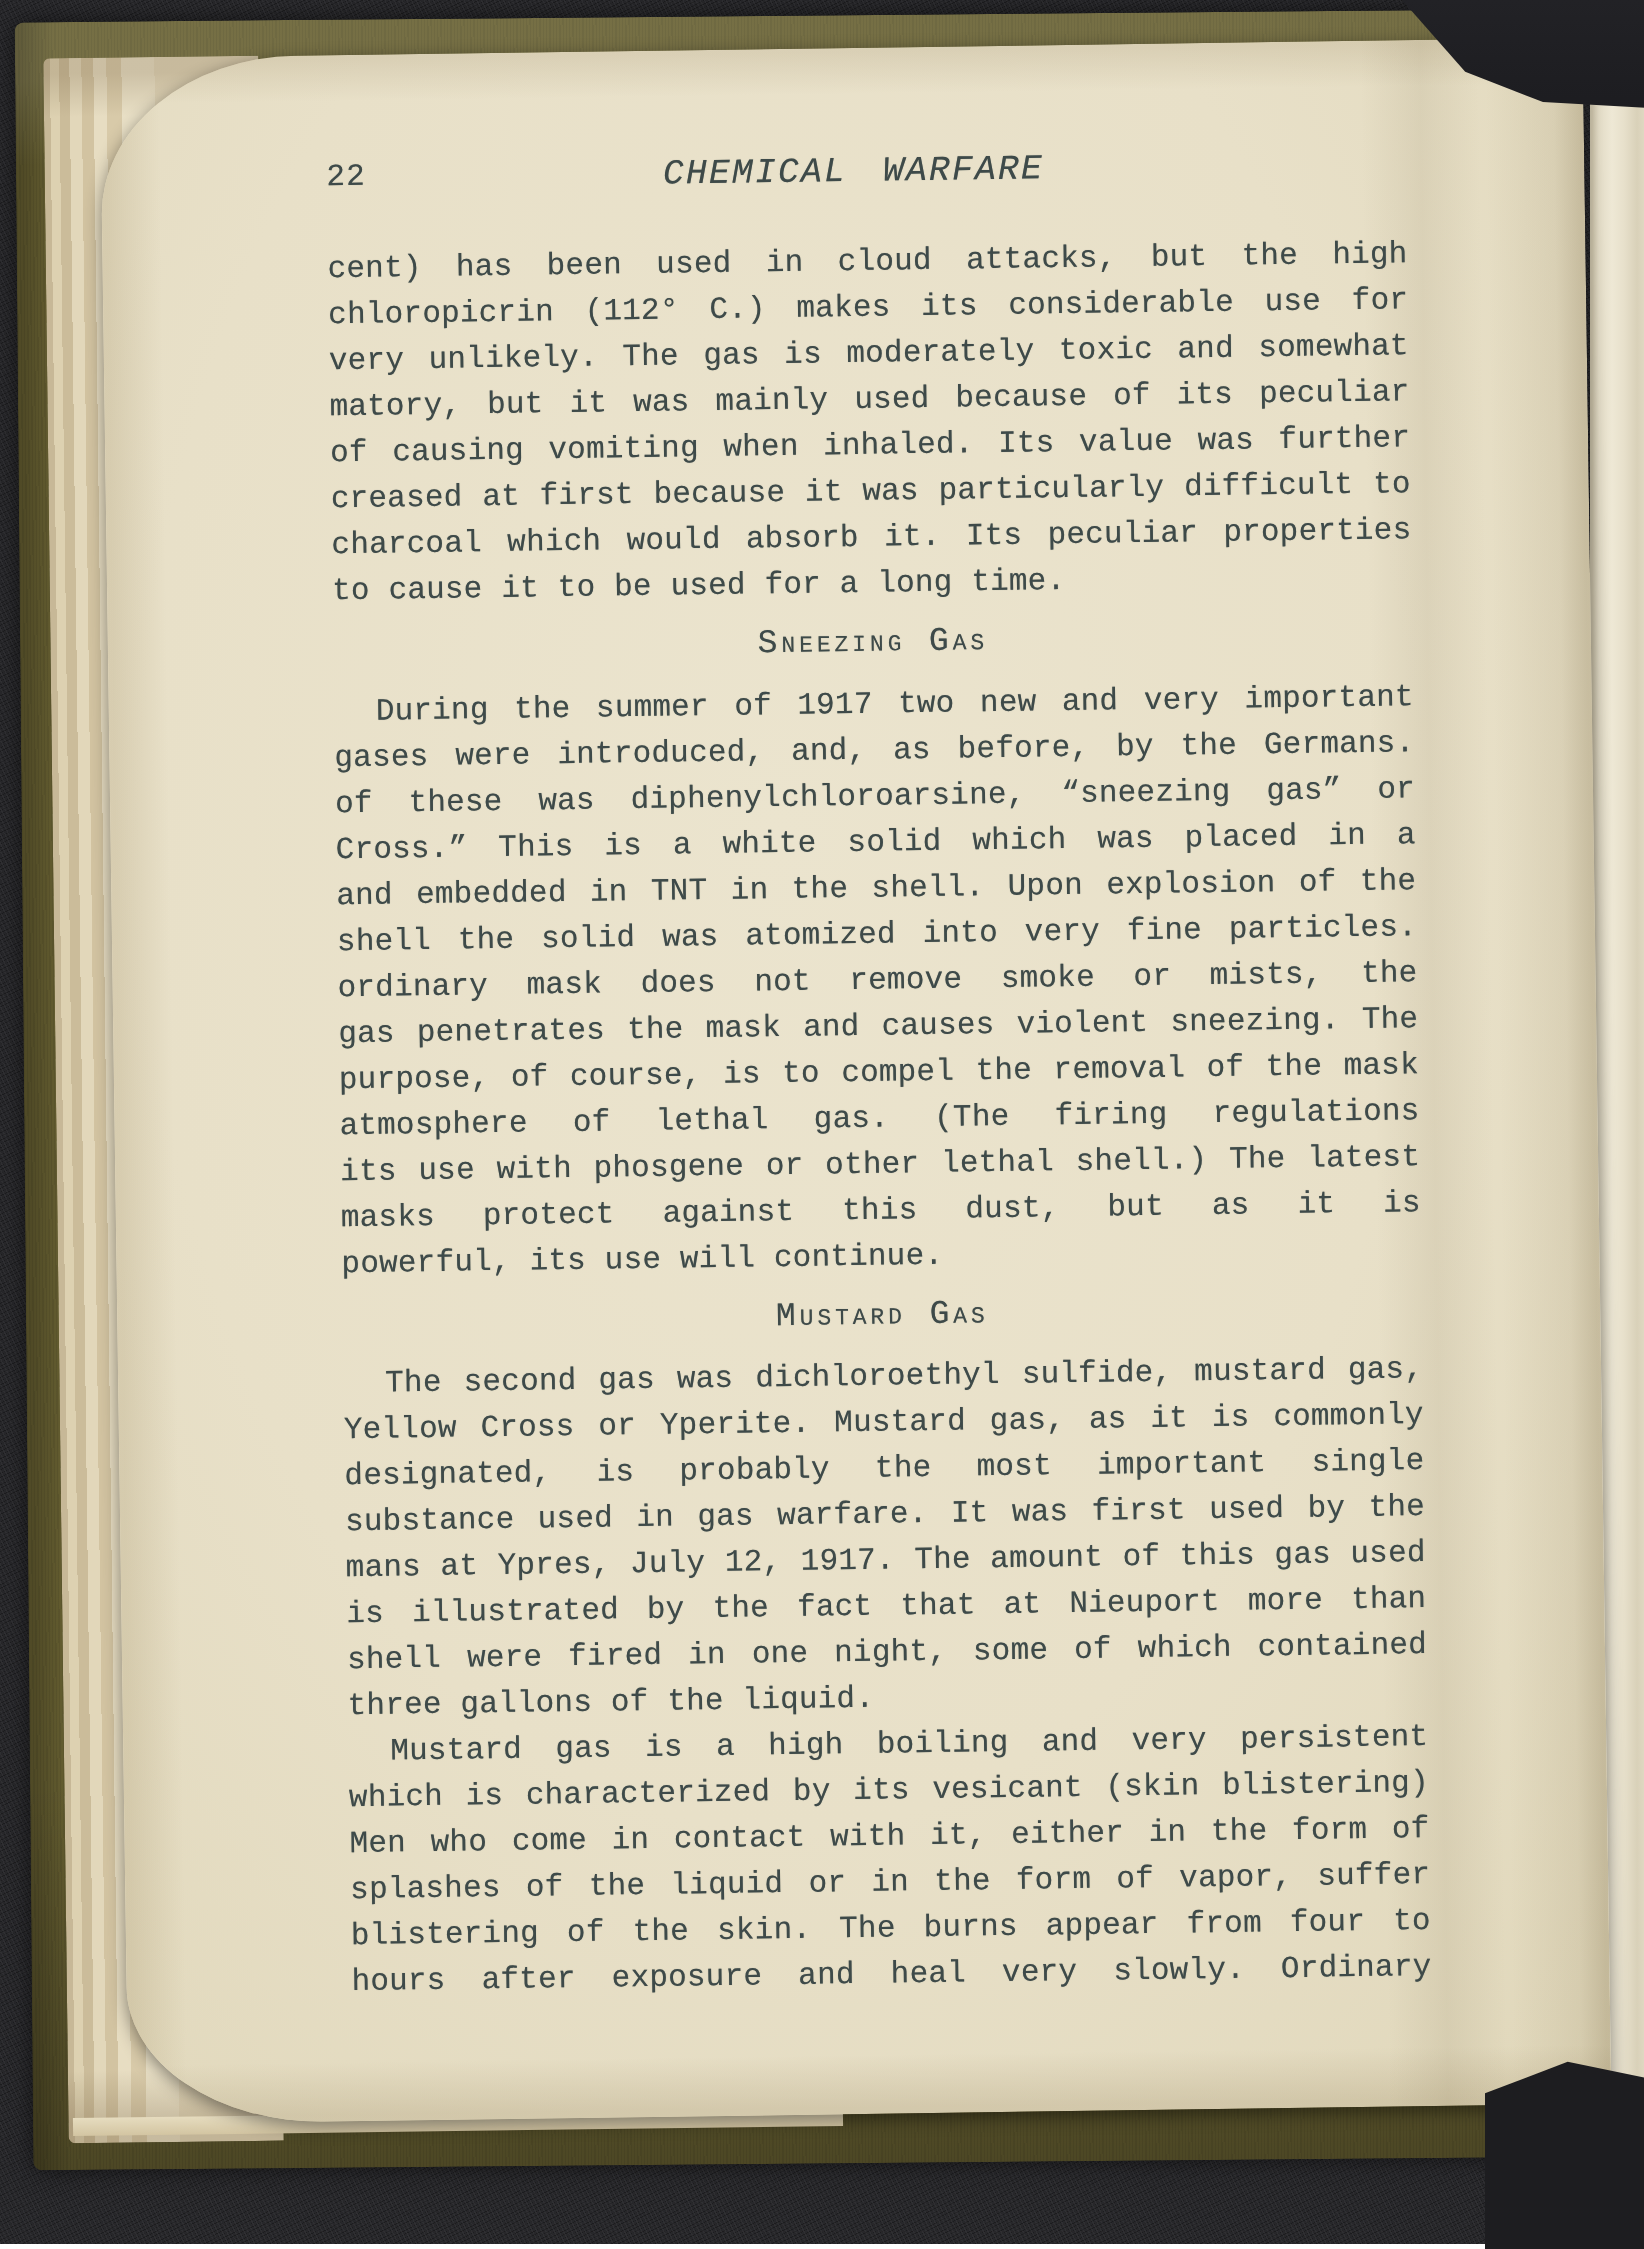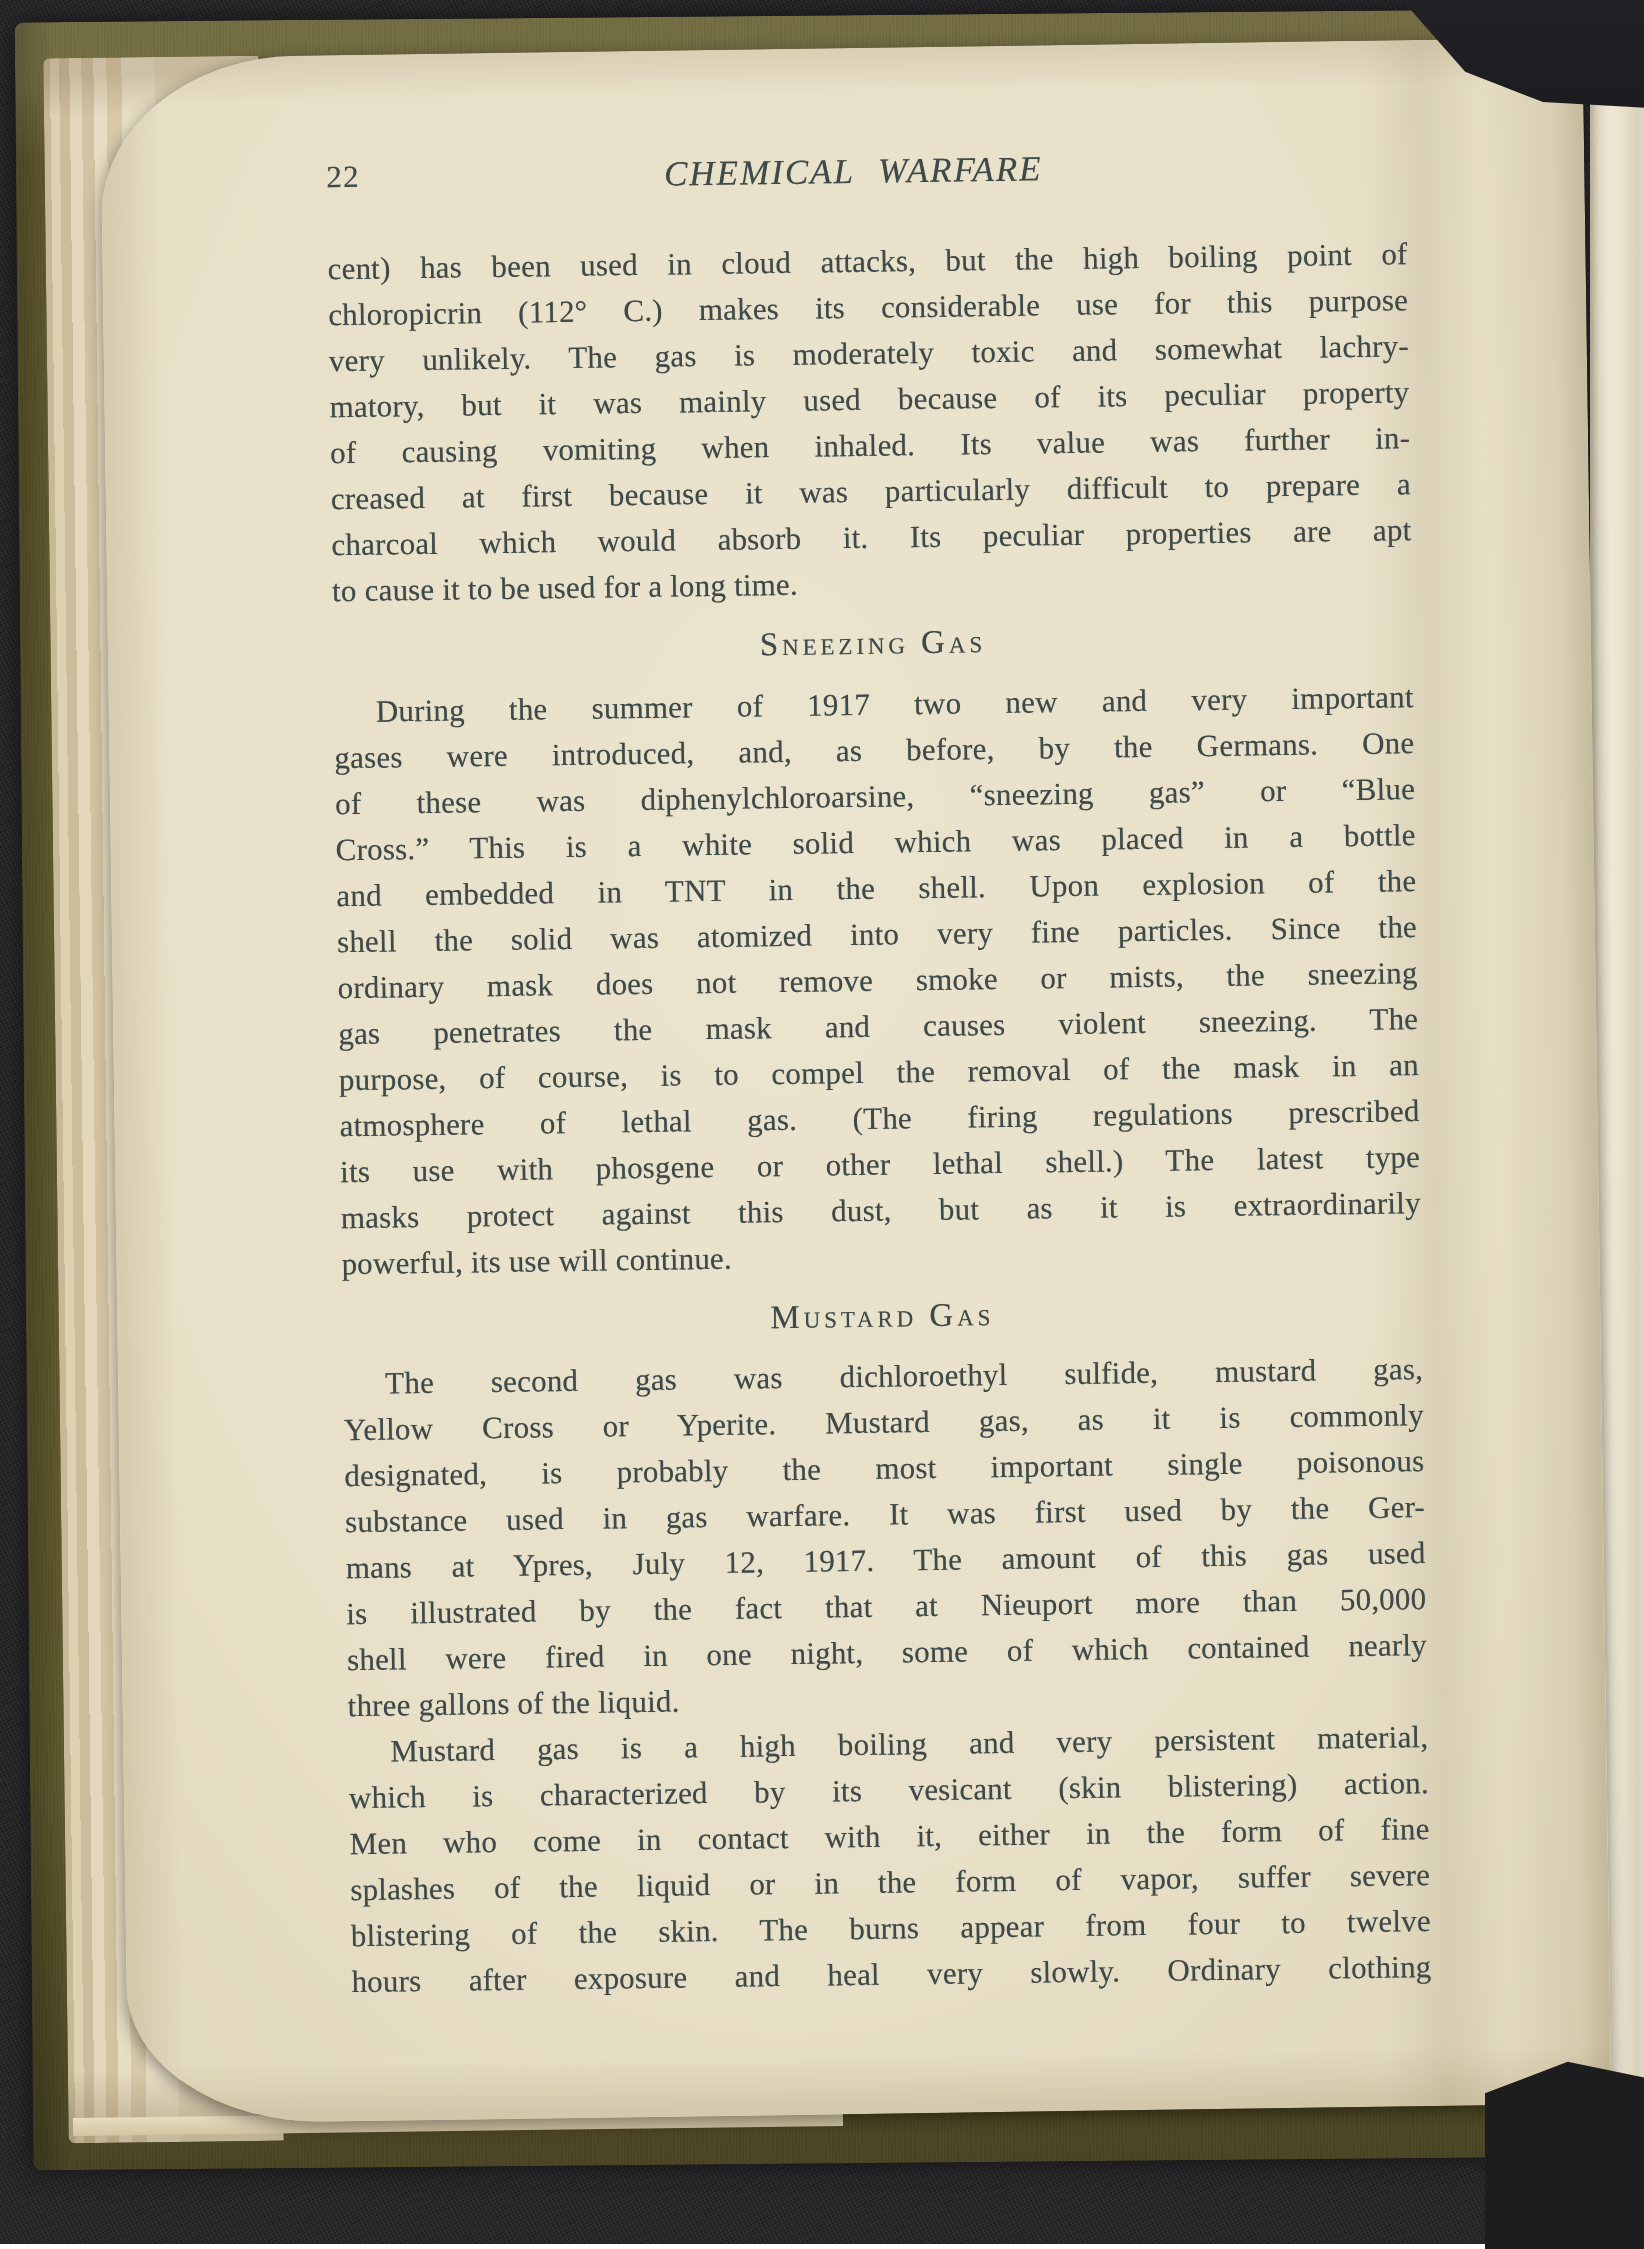--- a/index.html
+++ b/index.html
@@ -8,20 +8,21 @@
     overflow: hidden;
     font-family: "Liberation Serif", "DejaVu Serif", serif;
   }
   .scene {
     position: absolute; inset: 0;
     width: 1644px; height: 2244px;
     background-color: #27272a;
     background-image:
       repeating-linear-gradient(63deg, rgba(255,255,255,.04) 0 1.3px, rgba(255,255,255,0) 1.3px 3.9px),
       repeating-linear-gradient(-27deg, rgba(0,0,0,.28) 0 0.7px, rgba(0,0,0,0) 0.7px 3.3px);
+    font-family: Liberation Mono, monospace;
   }
   
   .cover {
     position: absolute; left: 23.5px; top: 15.7px;
     width: 1470px; height: 2148px;
     transform: rotate(-0.5deg);
     background-color: #665f31;
     background-image:
       linear-gradient(180deg, rgba(255,255,240,.10) 0 59px, rgba(255,255,240,0) 144px),
       linear-gradient(180deg, rgba(0,0,0,0) 82%, rgba(0,0,0,.25) 100%),

